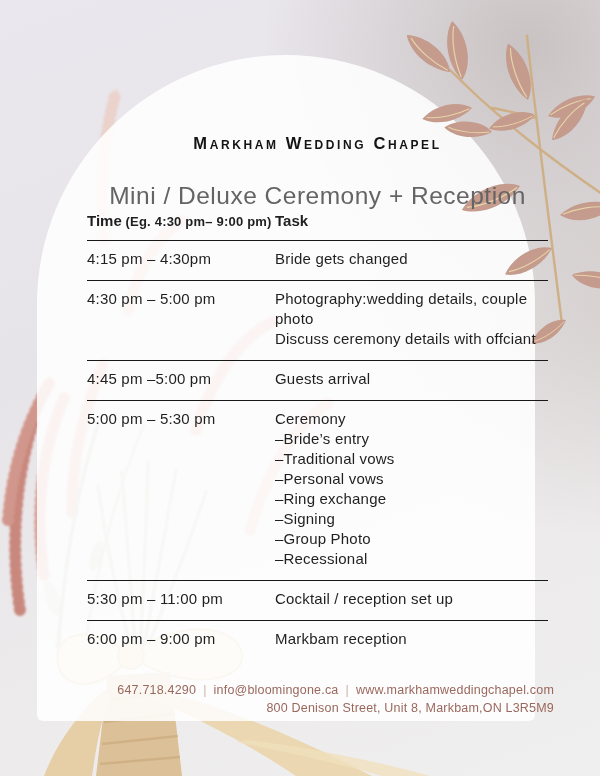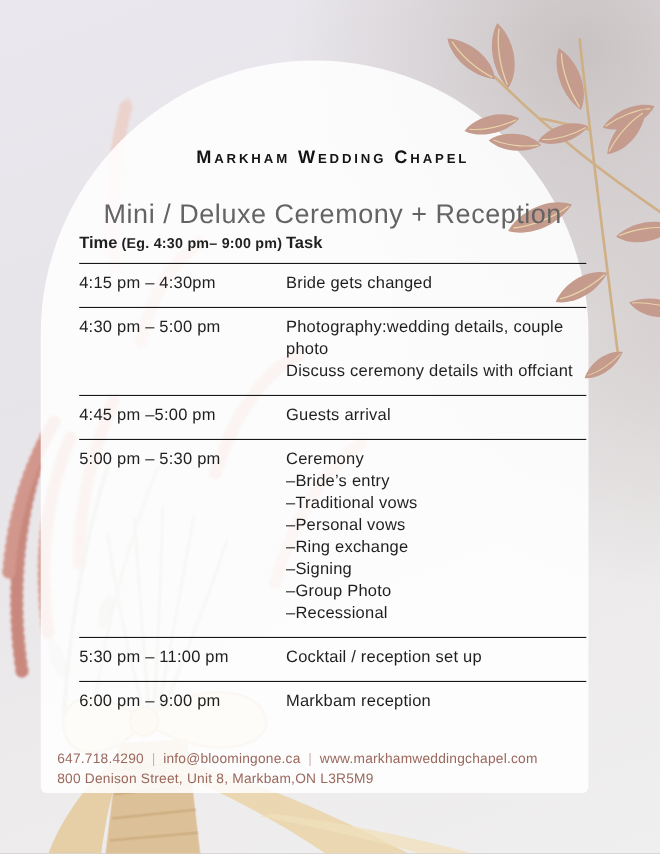--- a/index.html
+++ b/index.html
@@ -21,21 +21,21 @@
   .card{
     position:absolute;left:37px;top:55px;width:498px;height:666px;
     background:var(--card_overlay, rgba(255,255,255,.87));
     border-radius:250px 250px 6px 6px;
     z-index:2;
   }
   .leaves{z-index:3;pointer-events:none;}
   .leaves use{fill:var(--leaf,#c49b8c);}
   .leaves .stem{fill:none;stroke:var(--leaf_stem,#cfae82);stroke-width:2.4;stroke-linecap:round;opacity:.95;}
   
-  .content{position:absolute;left:72px;top:0;width:461px;height:776px;z-index:4;color:var(--ink,#1f1f1f);}
+  .content{position:absolute;left:87px;top:0;width:461px;height:776px;z-index:4;color:var(--ink,#1f1f1f);}
   .brand{
     margin-top:133px;text-align:center;font-variant:small-caps;font-weight:bold;
     font-size:16.5px;letter-spacing:2.6px;color:#141414;line-height:20px;
   }
   .subtitle{
     margin-top:27px;text-align:center;font-size:24.5px;line-height:32px;
     color:var(--subtitle,#666666);letter-spacing:.5px;
   }
   .table{}
   .thead{
@@ -45,21 +45,21 @@
   }
   .time-hint{font-size:13px;letter-spacing:.2px;}
   .row{
     display:grid;grid-template-columns:188px 1fr;
     padding:8px 0 11px;border-bottom:1.6px solid var(--line,#181818);
     font-size:15px;line-height:20px;letter-spacing:.2px;
   }
   .row:last-child{border-bottom:none;}
   .task-line{min-height:20px;}
   .footer{
-    position:absolute;left:-20px;right:-6px;top:682px;text-align:left;
+    position:absolute;left:-20px;right:-6px;top:682px;text-align:right;
     color:var(--footer,#9a685d);font-size:12.5px;line-height:16px;letter-spacing:.2px;
   }
   .footer .sep{opacity:.5;padding:0 7px;font-weight:normal;}
   .footer .line2{margin-top:2px;}
 </style>
 </head>
 <body>
 
 <div class="stage">
 

